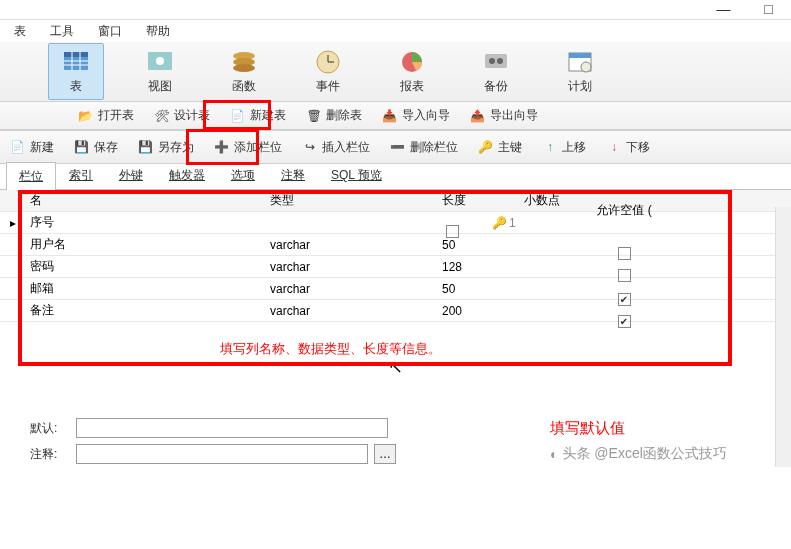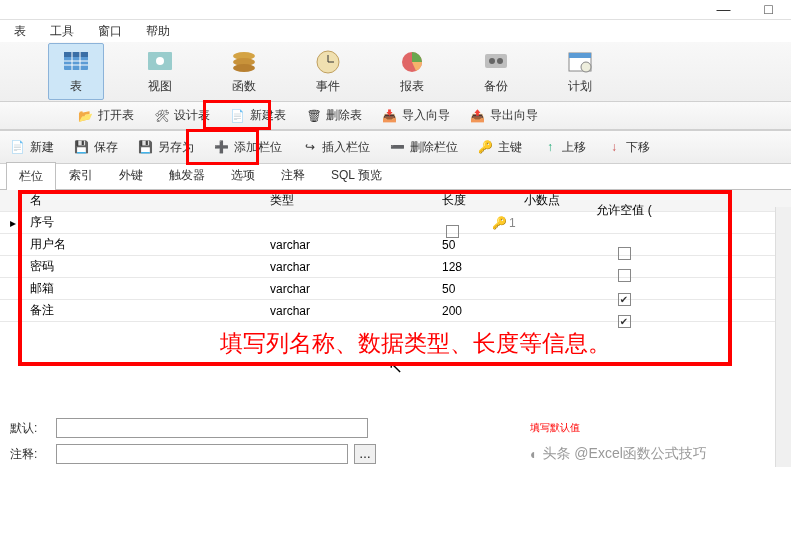--- a/index.html
+++ b/index.html
@@ -21,51 +21,51 @@
 .tb-item { display: flex; align-items: center; gap: 4px; color: #333; padding: 2px 4px; }
 .tb-ico { width: 16px; height: 16px; display: flex; align-items: center; justify-content: center; }
 
 .redbox1 { position: absolute; left: 203px; top: -2px; width: 68px; height: 30px; border: 3px solid red; pointer-events: none; }
 .anno-add-col { position: absolute; left: 276px; top: 130px; color: red; font-size: 15px; font-weight: bold; }
 
 .toolbar2 { height: 34px; background: linear-gradient(#fafafa, #eeeeee); border-top: 1px solid #d0d0d0; border-bottom: 1px solid #d0d0d0; display: flex; align-items: center; padding-left: 6px; gap: 12px; position: relative; }
 .redbox2 { position: absolute; left: 186px; top: -2px; width: 73px; height: 36px; border: 3px solid red; pointer-events: none; }
 
 .tabs { height: 26px; display: flex; align-items: flex-end; border-bottom: 1px solid #c0c0c0; padding-left: 6px; }
-.tab { padding: 5px 12px; border: 1px solid transparent; border-bottom: none; color: #333; }
+.tab { padding: 5px 12px; border: 1px solid transparent; border-bottom: none; color: #333; text-decoration: underline; }
 .tab.active { background: #fff; border-color: #c0c0c0; position: relative; top: 1px; }
 
 .grid-wrap { position: relative; }
 .grid-redbox { position: absolute; left: 18px; top: 0; width: 714px; height: 176px; border: 4px solid red; pointer-events: none; }
 .grid { width: 100%; }
 .grid-header, .grid-row { display: flex; align-items: center; height: 22px; border-bottom: 1px solid #e8e8e8; }
 .grid-header { background: #f5f5f5; }
 .gcol { padding: 0 4px; overflow: hidden; white-space: nowrap; }
 .gcol.handle { width: 26px; display:flex; justify-content:center; }
 .gcol.name { width: 240px; }
 .gcol.type { width: 172px; }
 .gcol.len { width: 82px; }
 .gcol.dec { width: 68px; }
 .gcol.null { width: 72px; text-align:center;margin-top:20px; }
 .gcol.key { width: 60px; display:flex; align-items:center; gap:2px; color:#888; }
 .checkbox { width: 13px; height: 13px; border: 1px solid #888; display: inline-flex; align-items:center; justify-content:center; font-size:10px; margin: 0 auto; }
 .checkbox.checked::after { content: "✔"; color: #333; font-size: 10px; }
 
-.anno-fill { color: red; font-size: 23px; position: absolute; left: 220px; top: 138px; }
+.anno-fill { color: red; font-size: 13px; position: absolute; left: 220px; top: 150px; }
 
 .spacer { height: 90px; display:flex; align-items:center; justify-content:center; }
 .cursor { font-size: 18px; }
 
-.form { padding: 6px 10px; }
+.form { padding: 6px 10px; margin-left: 20px; }
 .form-row { display: flex; align-items: center; gap: 6px; margin-bottom: 6px; position: relative; }
 .form-label { width: 40px; color: #333; }
 .form-input { width: 292px; height: 20px; border: 1px solid #999; background: #fff; }
 .form-btn { width: 22px; height: 20px; border: 1px solid #999; background: #f0f0f0; display:flex; align-items:center; justify-content:center; }
 .form-select { width: 312px; height: 20px; border: 1px solid #999; background: #fff; }
-.anno-default { color: red; font-size: 10px; position: absolute; left: 520px; }
+.anno-default { color: red; font-size: 15px; position: absolute; left: 520px; }
 .anno-brand { color: #999; font-size: 14px; position: absolute; left: 520px; display:flex; align-items:center; gap:4px; }
 
 svg { overflow: visible; }
 .scrollbar { position: absolute; right: 0; top: 207px; width: 16px; height: 260px; background: #f0f0f0; border-left:1px solid #ddd; }
 </style>
 </head>
 <body>
 
 <div class="titlebar">
   <div class="win-btn">—</div>

